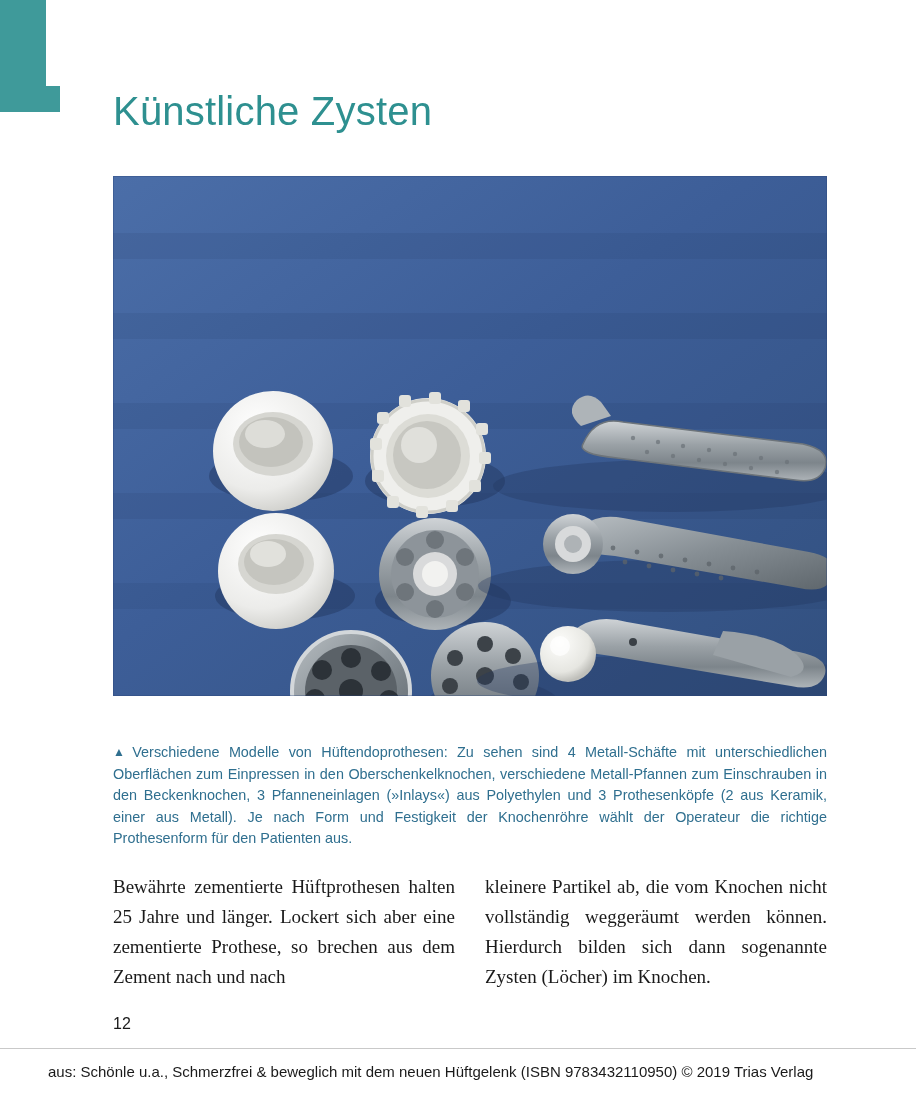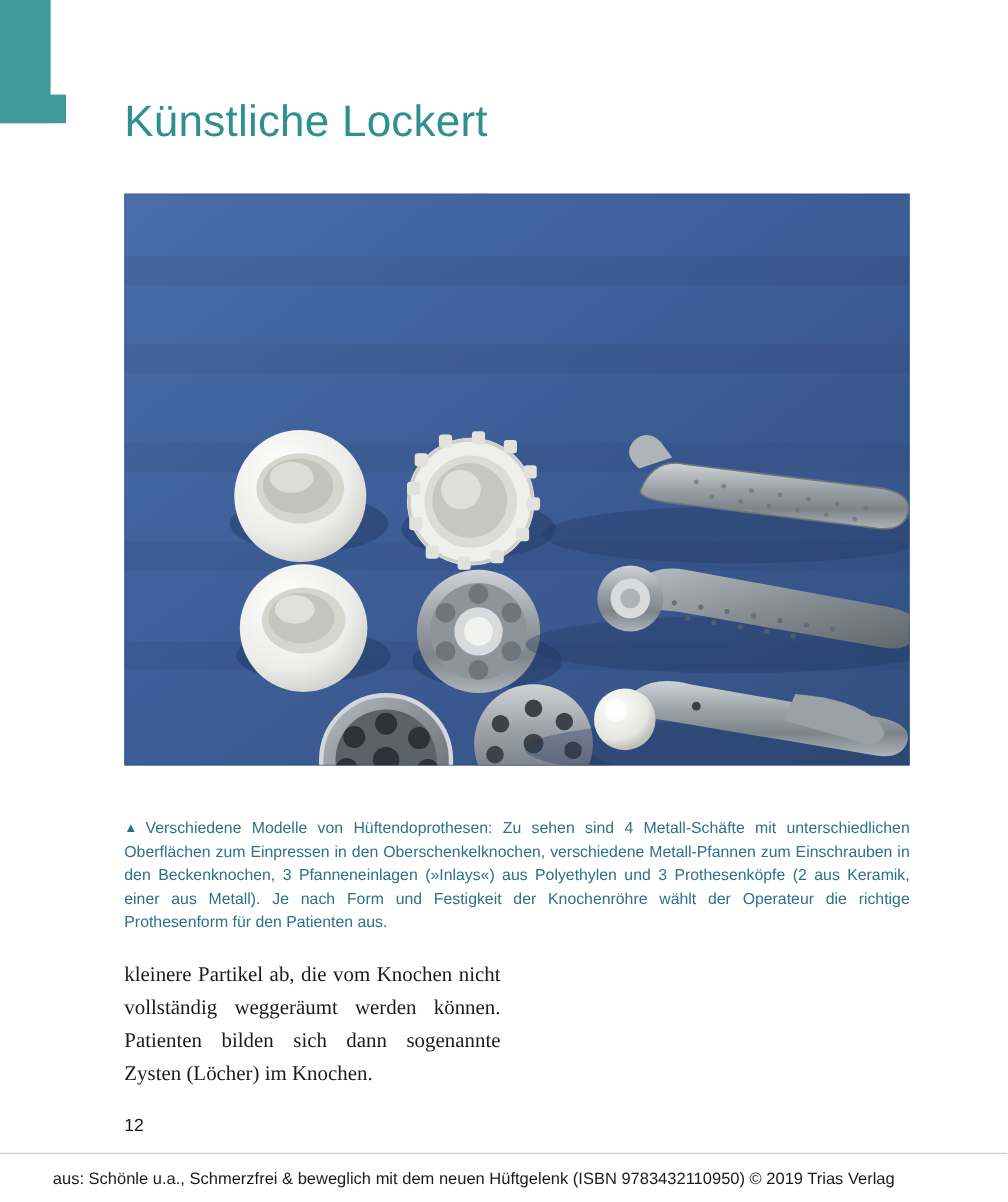--- a/index.html
+++ b/index.html
@@ -128,21 +128,21 @@
   }
 </style>
 </head>
 <body>
 
 <div class="corner-mark">
   <div class="bar-v"></div>
   <div class="bar-h"></div>
 </div>
 
-<h1 class="page-title">Künstliche Lockert</h1>
+<h1 class="page-title">Künstliche Zysten</h1>
 
 <div class="photo">
   <svg width="714" height="520" viewBox="0 0 714 520" xmlns="http://www.w3.org/2000/svg" role="img">
     <defs>
       <linearGradient id="cloth" x1="0" y1="0" x2="1" y2="1">
         <stop offset="0%" stop-color="#4b6ea8"></stop>
         <stop offset="45%" stop-color="#3d5e98"></stop>
         <stop offset="100%" stop-color="#32507f"></stop>
       </linearGradient>
       <radialGradient id="poly" cx="38%" cy="32%" r="72%">
@@ -345,20 +345,23 @@
     <rect x="0" y="0" width="714" height="520" fill="none" stroke="#2c4577" stroke-width="2" opacity="0.35"></rect>
   </svg>
 </div>
 
 <div class="caption">
   <span class="tri">▲</span><span>Verschiedene Modelle von Hüftendoprothesen: Zu sehen sind 4 Metall-Schäfte mit unterschiedlichen Oberflächen zum Einpressen in den Oberschenkelknochen, verschiedene Metall-Pfannen zum Einschrauben in den Beckenknochen, 3 Pfanneneinlagen (»Inlays«) aus Polyethylen und 3 Prothesenköpfe (2 aus Keramik, einer aus Metall). Je nach Form und Festigkeit der Knochenröhre wählt der Operateur die richtige Prothesenform für den Patienten aus.</span>
 </div>
 
 <div class="body-cols">
   <div class="body-col">
-    <p>kleinere Partikel ab, die vom Knochen nicht vollständig weggeräumt werden können. Patienten bilden sich dann sogenannte Zysten (Löcher) im Knochen.</p>
+    <p>Bewährte zementierte Hüftprothesen halten 25 Jahre und länger. Lockert sich aber eine zementierte Prothese, so brechen aus dem Zement nach und nach</p>
+  </div>
+  <div class="body-col">
+    <p>kleinere Partikel ab, die vom Knochen nicht vollständig weggeräumt werden können. Hierdurch bilden sich dann sogenannte Zysten (Löcher) im Knochen.</p>
   </div>
 </div>
 
 <div class="page-number">12</div>
 
 <div class="footer-rule"></div>
 <div class="footer-text">aus: Schönle u.a., Schmerzfrei &amp; beweglich mit dem neuen Hüftgelenk (ISBN 9783432110950) © 2019 Trias Verlag</div>
 
 </body></html>

